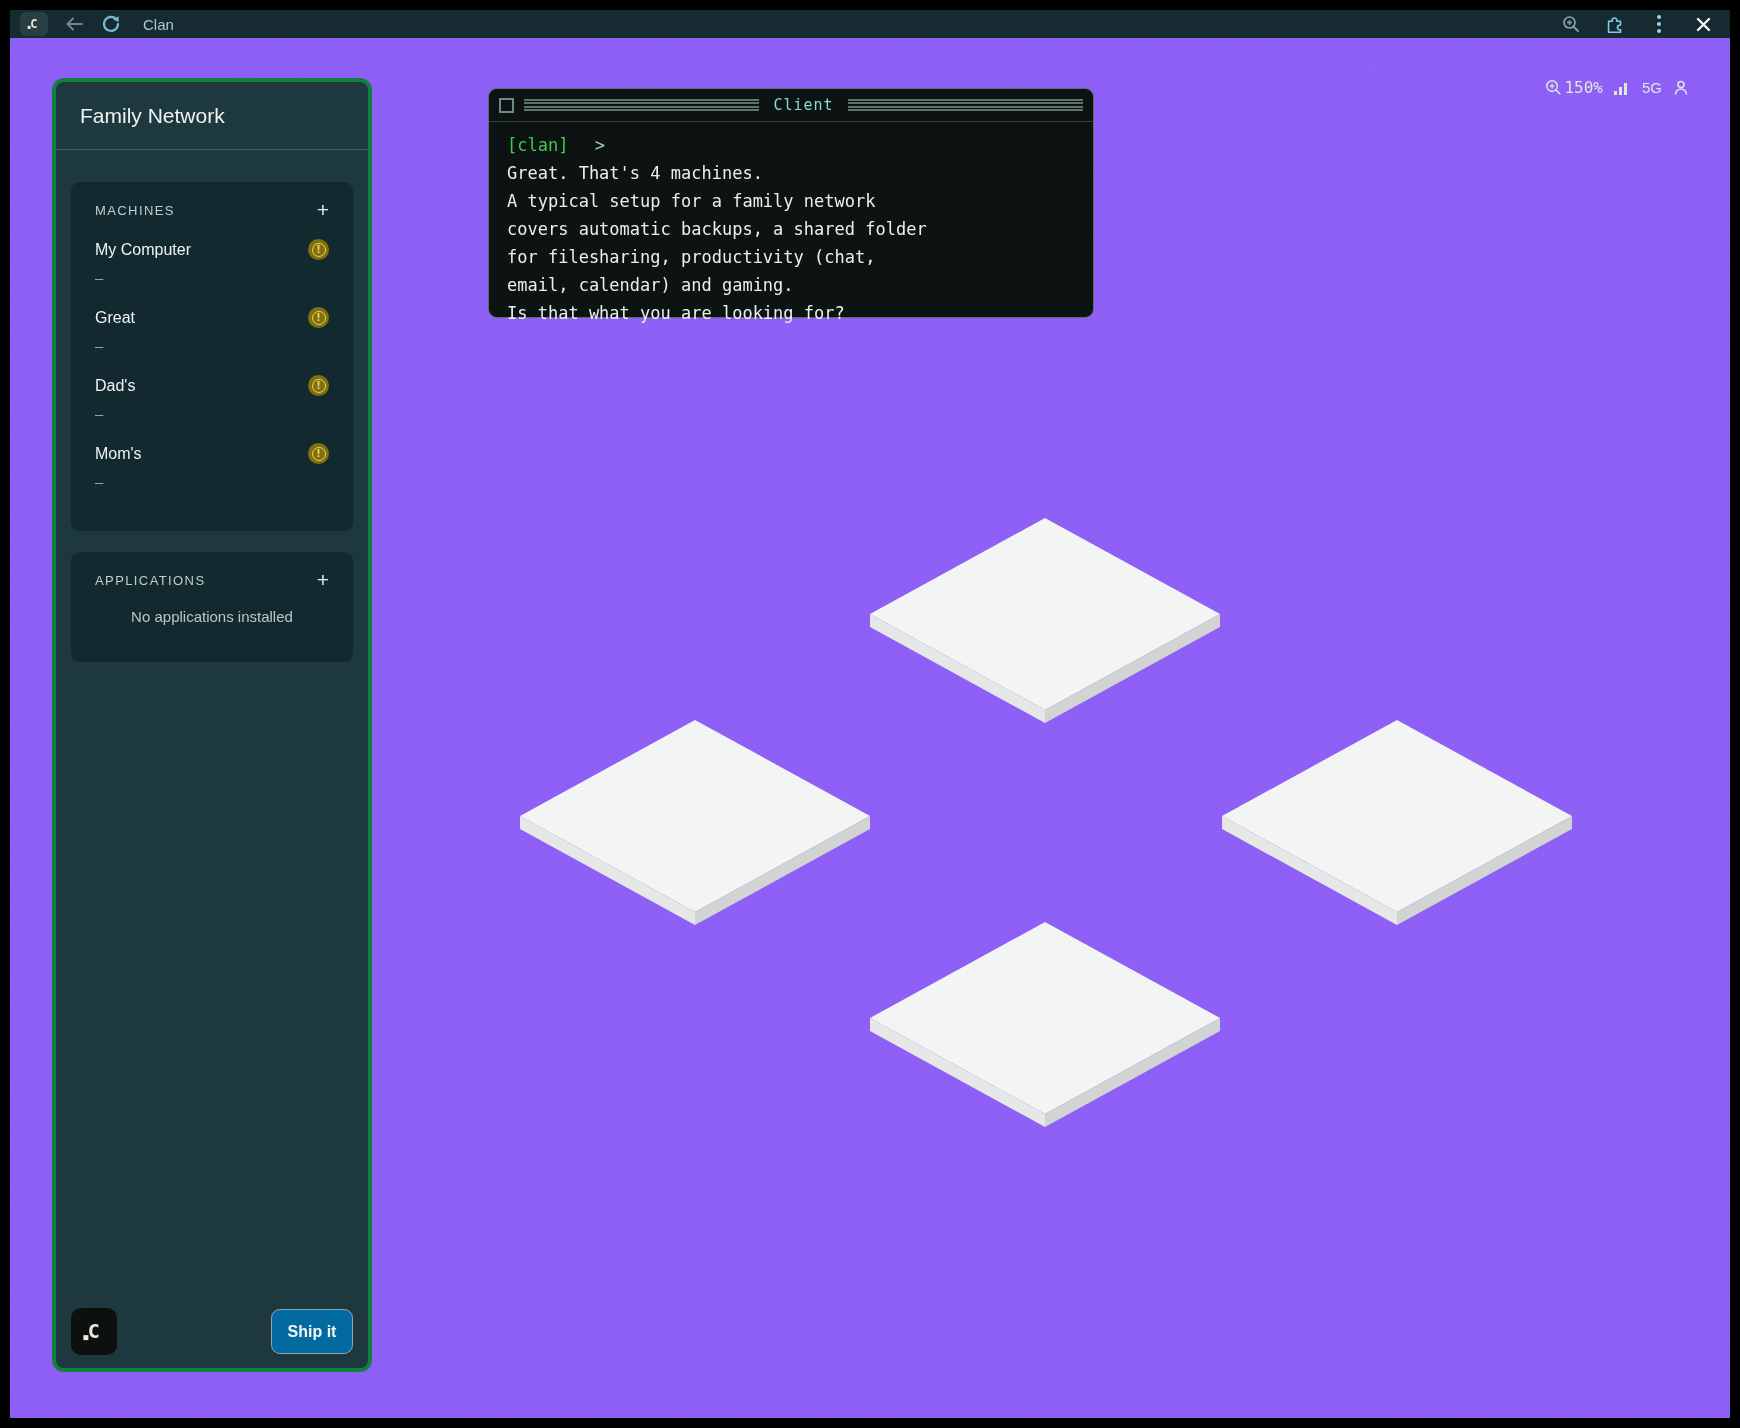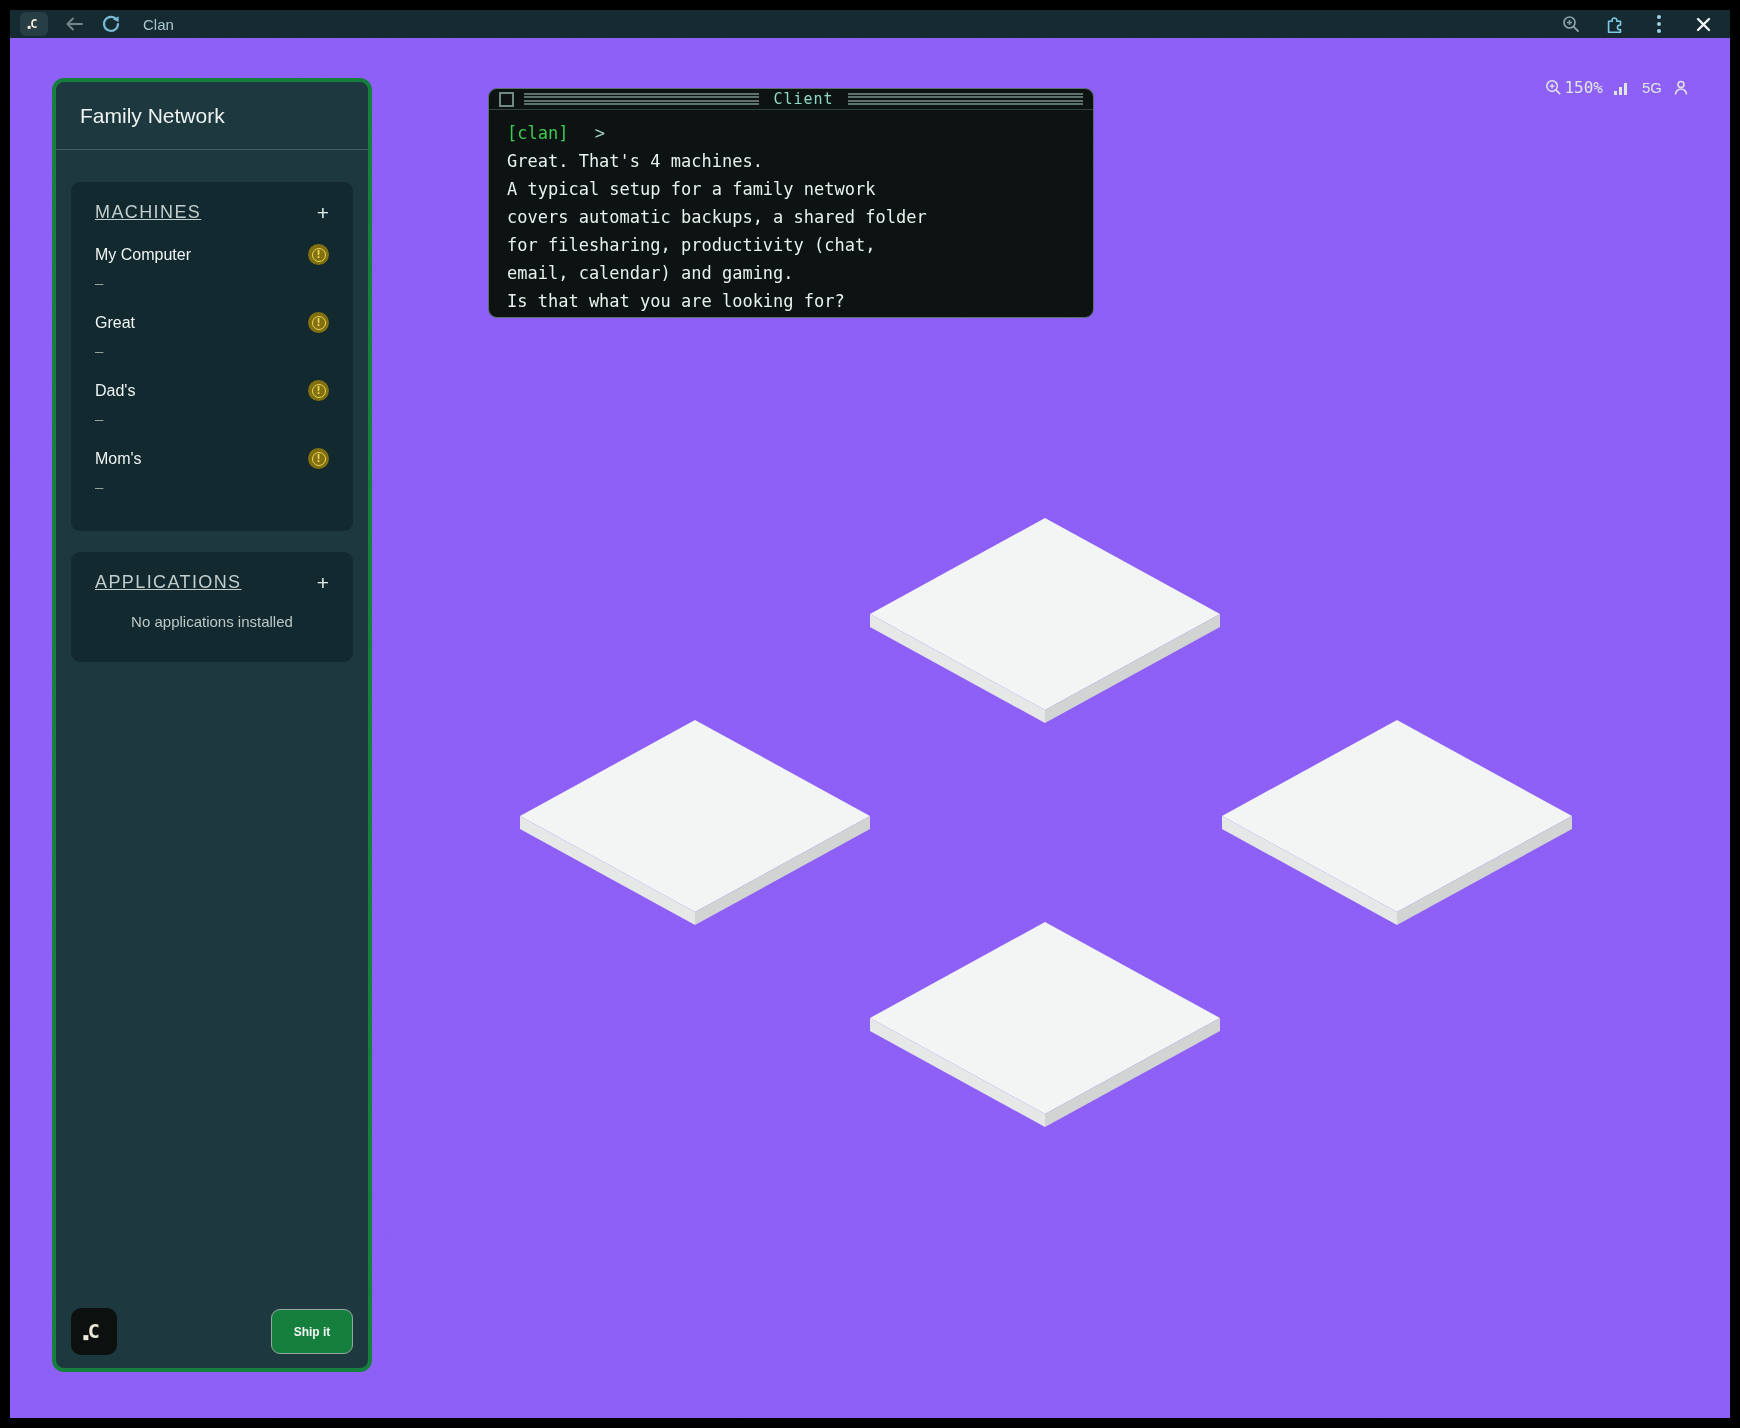--- a/index.html
+++ b/index.html
@@ -29,21 +29,21 @@
   .status-zoom{display:flex;align-items:center;gap:2px;
     font-family:"DejaVu Sans Mono",monospace;font-size:16px;}
   .status-net{display:flex;align-items:flex-end;gap:13px;font-size:15px;color:#e0e6e3;}
   
   .terminal{
     position:absolute;left:478px;top:50px;width:606px;height:230px;box-sizing:border-box;
     background:#0c1312;border:1px solid #5a6f6a;border-radius:9px;
     font-family:"DejaVu Sans Mono",monospace;
   }
   .term-titlebar{height:18px;display:flex;align-items:center;gap:10px;
-    padding:10px 10px;box-sizing:border-box;border-bottom:1px solid #31413d;}
+    padding:16px 10px;box-sizing:border-box;border-bottom:1px solid #31413d;}
   .term-sq{width:15px;height:15px;border:2px solid #6f8a85;box-sizing:border-box;}
   .term-stripes{flex:1;height:12px;
     background:repeating-linear-gradient(to bottom,#5d726d 0px,#5d726d 2px,transparent 2px,transparent 3.4px);}
   .term-title{color:#8fd9c8;font-size:15px;letter-spacing:1px;padding:0 4px;}
   .term-body{display:flex;padding:9px 18px;font-size:17px;line-height:28px;flex-direction:column;}
   .term-prompt{width:98px;display:flex;justify-content:space-between;padding-right:14px;flex:none;}
   .prompt-name{color:#3ecb52;}
   .prompt-char{color:#9fcfc3;}
   .term-lines{flex:1;color:#e9f1ee;}
   
@@ -52,39 +52,39 @@
     background:#1d383e;border:4px solid #15803d;border-radius:12px;
   }
   .sb-header{height:67px;border-bottom:1px solid rgba(150,190,180,.28);
     display:flex;align-items:center;padding:0 24px;}
   .sb-title{color:#eef3f1;font-size:21px;}
   .panel{position:absolute;left:15px;right:15px;background:#12292f;border-radius:9px;box-sizing:border-box;}
   .panel-machines{top:100px;height:349px;}
   .panel-apps{top:470px;height:110px;}
   .panel-header{display:flex;align-items:center;justify-content:space-between;
     padding:20px 24px 0 24px;}
-  .panel-header .ph-label{color:#c2cecb;font-size:18px;letter-spacing:1.4px;text-decoration:underline;}
+  .panel-header .ph-label{color:#c2cecb;font-size:13px;letter-spacing:1.4px;}
   .add-btn{background:none;border:none;color:#dfe8e5;font-size:21px;font-weight:300;
     line-height:16px;padding:0;cursor:pointer;}
   .machine-item{padding:0 24px;margin-top:21px;}
   .machine-row{display:flex;align-items:center;justify-content:space-between;}
   .machine-name{color:#f0f4f2;font-size:16px;}
   .status-badge{width:21px;height:21px;border-radius:50%;background:#82700f;
     display:flex;align-items:center;justify-content:center;flex:none;}
   .status-badge .ring{width:14px;height:14px;border-radius:50%;border:1.6px solid #e5d45f;
     box-sizing:border-box;display:flex;align-items:center;justify-content:center;
     color:#e5d45f;font-size:10px;font-weight:bold;font-family:"DejaVu Sans",sans-serif;}
   .machine-detail{color:#93a4a0;font-size:15px;margin-top:9px;}
   .apps-empty{color:#bcc8c4;font-size:15px;text-align:center;margin-top:20px;}
   .sb-footer{position:absolute;left:15px;right:15px;bottom:13px;height:47px;
     display:flex;align-items:center;justify-content:space-between;}
   .logo-box{width:46px;height:47px;border-radius:10px;background:#0c100f;
     display:flex;align-items:center;justify-content:center;}
-  .ship-btn{width:82px;height:45px;background:#15803d;border:1px solid #97a6a2;border-radius:9px;
-    color:#f3f6f5;font-size:12px;font-weight:bold;cursor:pointer;
+  .ship-btn{width:82px;height:45px;background:#0369a1;border:1px solid #97a6a2;border-radius:9px;
+    color:#f3f6f5;font-size:16px;font-weight:bold;cursor:pointer;
     font-family:"Liberation Sans",sans-serif;}
 </style>
 </head>
 <body>
 
 <div class="titlebar">
   <div class="tb-left">
     <div class="app-badge">
       <svg width="18" height="18" viewBox="0 0 24 24">
         <text x="7" y="17" font-family="DejaVu Sans Mono, monospace" font-weight="bold" font-size="16" fill="#efe9da">C</text>

